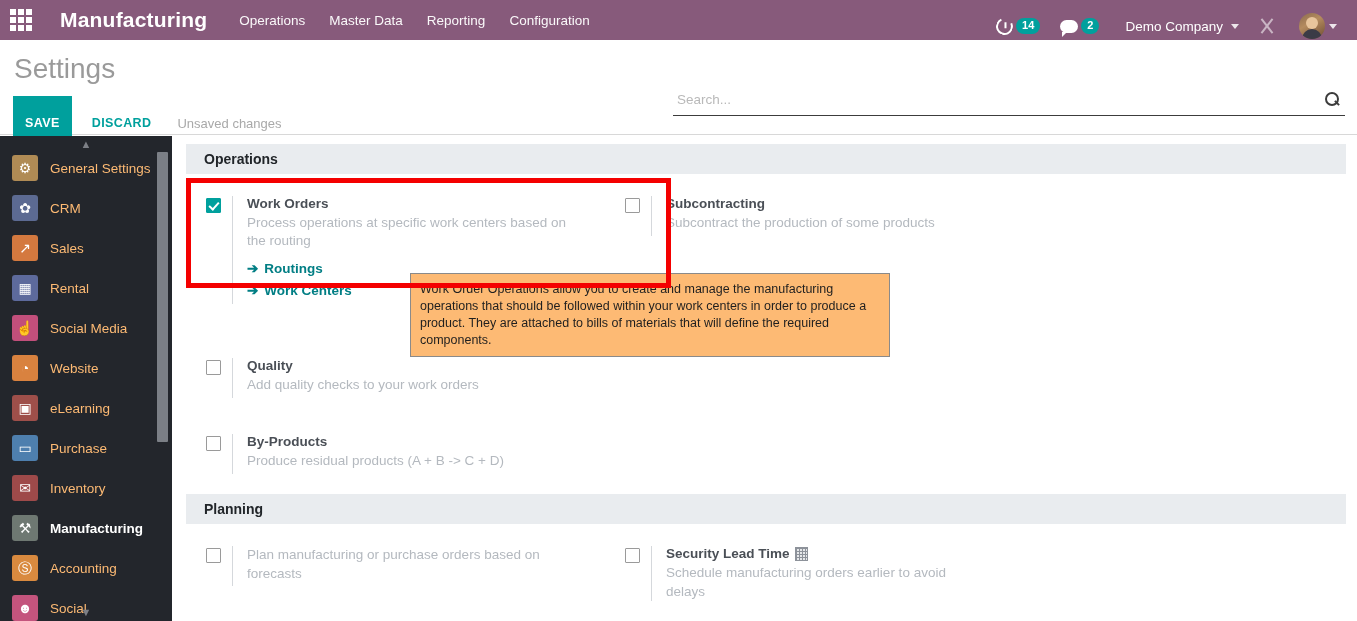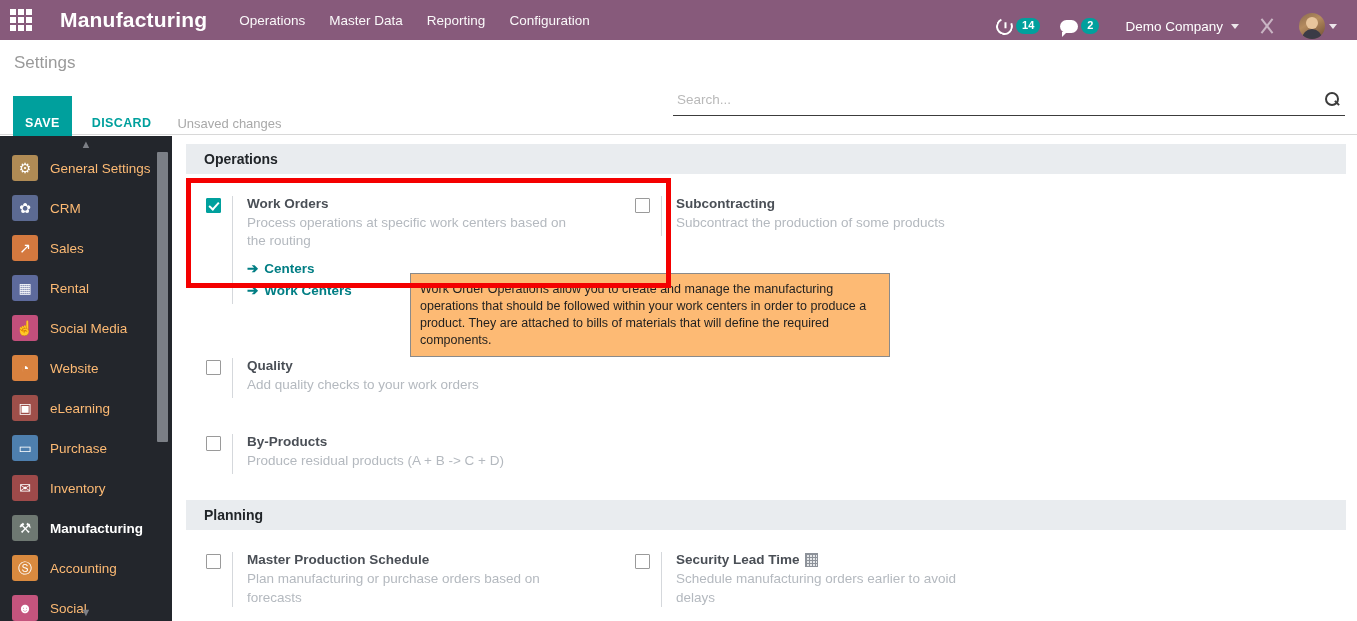--- a/index.html
+++ b/index.html
@@ -104,21 +104,21 @@
 
   
   .control-panel {
     position: absolute; top: 40px; left: 0;
     width: 1357px; height: 95px;
     background: #ffffff;
     border-bottom: 1px solid #d8d8d8;
   }
   .page-title {
     position: absolute; left: 14px; top: 13px;
-    font-size: 17px; color: #9a9a9a; font-weight: normal;
+    font-size: 28px; color: #9a9a9a; font-weight: normal;
   }
   .btn-row { position: absolute; left: 13px; top: 56px; display: flex; align-items: center; }
   .btn-save {
     background: #00A09D; color: #ffffff;
     font-size: 12.5px; font-weight: bold; letter-spacing: .4px;
     padding: 20px 12px; border: none; cursor: pointer;
     text-transform: uppercase;
   }
   .btn-discard {
     background: transparent; color: #00A09D;
@@ -198,21 +198,21 @@
   .section-head {
     background: #e9ecef; color: #212529;
     font-size: 14px; font-weight: bold;
     padding: 7px 0 7px 18px;
   }
   .setting-rows { display: flex; flex-wrap: wrap; padding-top: 16px; }
   .setting {
     width: 400px; display: flex; align-items: flex-start;
     padding: 6px 0 6px 0; margin-bottom: 10px;
   }
-  .setting.col2 { margin-left: 12px; padding-left: 17px; }
+  .setting.col2 { margin-left: 2px; padding-left: 17px; }
   .chk-wrap { width: 46px; flex: 0 0 46px; padding-left: 20px; padding-top: 2px; }
   .chk {
     width: 15px; height: 15px;
     border: 1px solid #9a9a9a; background: #ffffff;
     display: block; cursor: pointer; border-radius: 1px;
   }
   .chk.checked {
     background: #00A09D; border-color: #00A09D;
     position: relative;
   }
@@ -391,21 +391,21 @@
         <div class="chk-wrap">
           <span class="chk checked"></span>
         </div>
         <div class="setting-body">
           <div class="s-title">
             <span>Work Orders</span>
           </div>
           <div class="s-desc">Process operations at specific work centers based on the routing</div>
           <div class="s-links">
             <a class="s-link">
-              <span class="arr">➔</span><span>Centers</span>
+              <span class="arr">➔</span><span>Routings</span>
             </a>
             <a class="s-link">
               <span class="arr">➔</span><span>Work Centers</span>
             </a>
           </div>
         </div>
       </div>
 
       <div class="setting col2">
         <div class="chk-wrap">
@@ -439,31 +439,28 @@
         </div>
         <div class="setting-body">
           <div class="s-title">
             <span>By-Products</span>
           </div>
           <div class="s-desc">Produce residual products (A + B -&gt; C + D)</div>
         </div>
       </div>
     </div>
 
-    <div class="section-head" style="margin-top:10px;">Planning</div>
+    <div class="section-head" style="margin-top:4px;">Planning</div>
     <div class="setting-rows">
 
       <div class="setting">
         <div class="chk-wrap">
           <span class="chk"></span>
         </div>
         <div class="setting-body">
-          <div class="s-title">
-            <span>Master Production Schedule</span>
-          </div>
           <div class="s-desc">Plan manufacturing or purchase orders based on forecasts</div>
         </div>
       </div>
 
       <div class="setting col2">
         <div class="chk-wrap">
           <span class="chk"></span>
         </div>
         <div class="setting-body">
           <div class="s-title">

